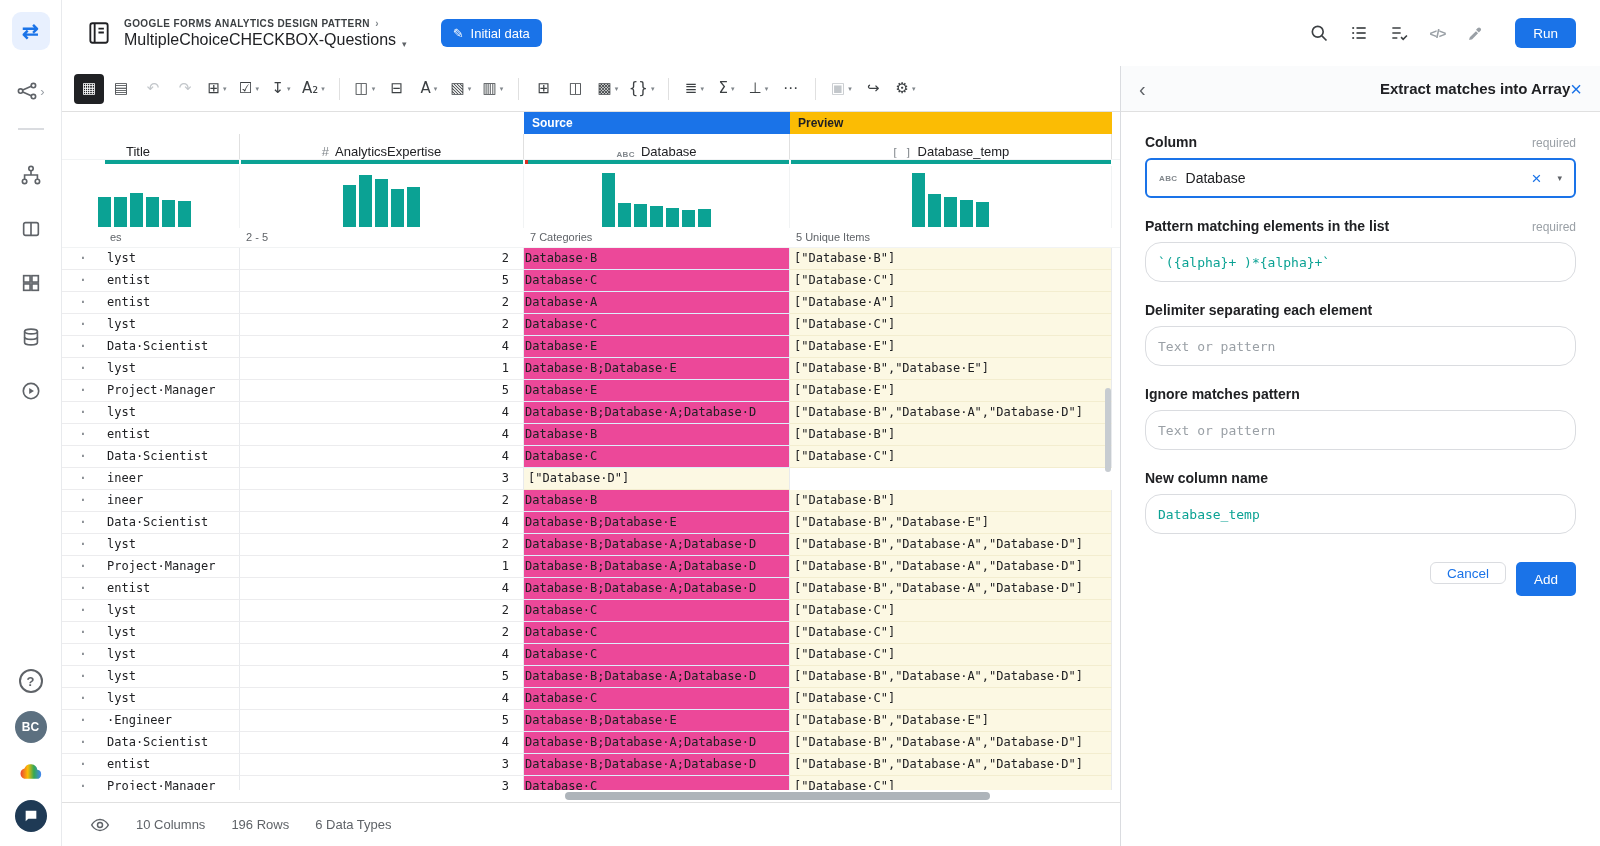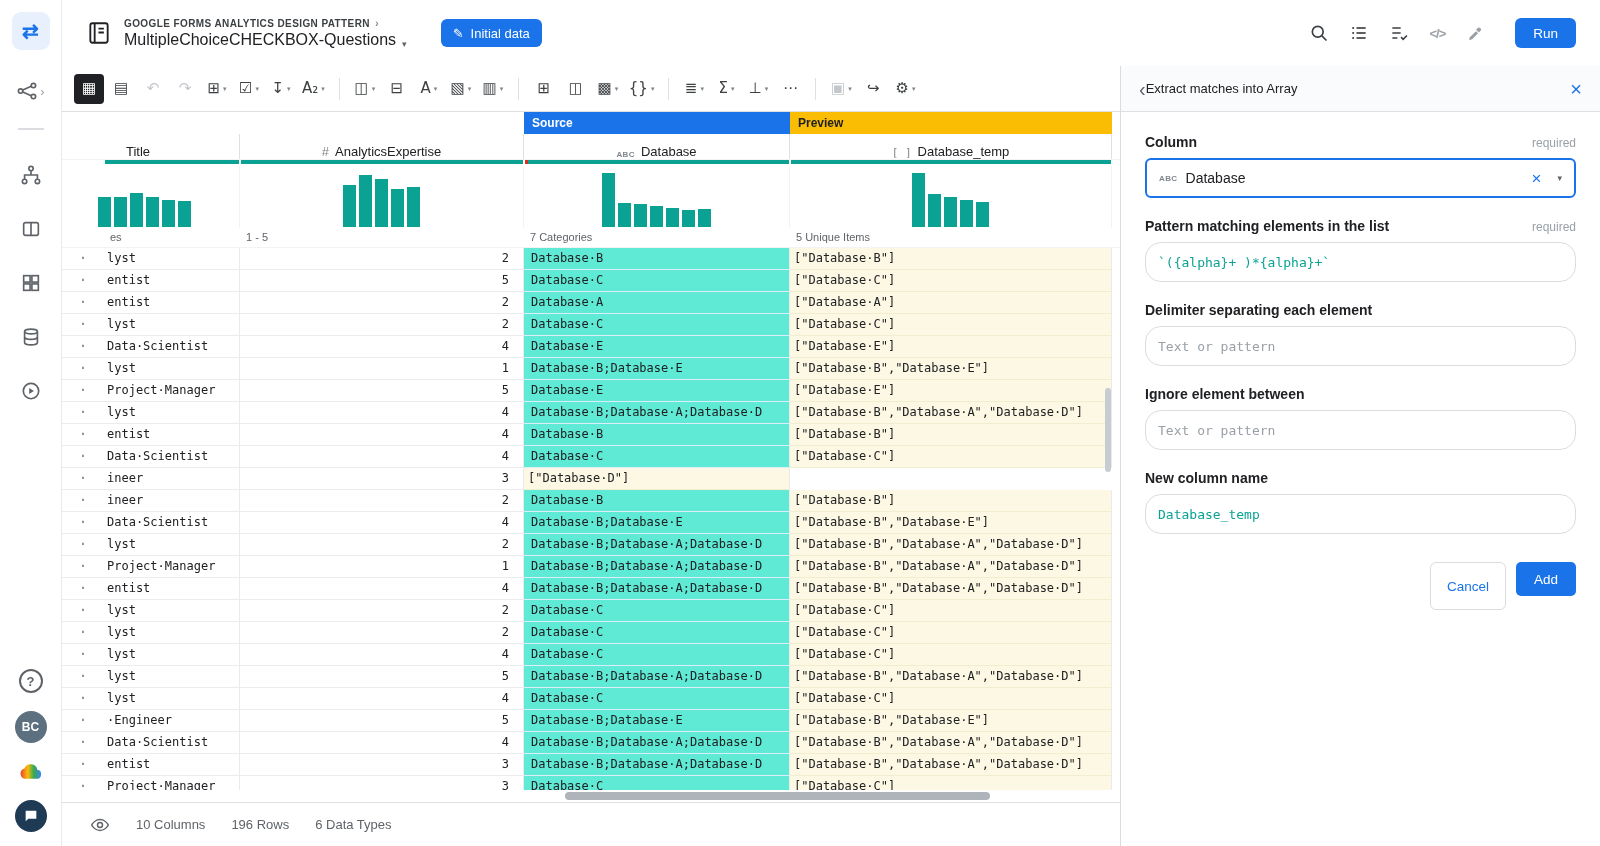--- a/index.html
+++ b/index.html
@@ -85,53 +85,53 @@
   .hbar{width:13px;background:var(--teal);cursor:pointer}
   .sum-row{height:20px;border-bottom:1px solid #f1f3f4}
   .sum{font-size:11px;color:var(--gray);padding-left:6px;line-height:18px;overflow:hidden;white-space:nowrap}
   .grid-rows{flex:1;overflow:hidden}
   .grow{display:grid;grid-template-columns:var(--cols);height:22px}
   .gcell{font-family:"DejaVu Sans Mono",monospace;font-size:12px;line-height:21px;white-space:nowrap;
     overflow:hidden;border-bottom:1px solid #ececee;border-right:1px solid #e8eaed;cursor:default}
   .cg{text-align:center;color:#80868b;border-right:none;font-size:14px}
   .ct{padding-left:3px}
   .cn{text-align:right;padding-right:14px}
-  .cd{padding-left:7px;background:#5eead4;border-bottom:1px solid #ddeefb}
+  .cd{padding-left:1px;background:#ec4899;border-bottom:1px solid #ddeefb}
   .cp{padding-left:4px;background:#fcf8e3;border-bottom:1px solid #f3edcf}
   .vscroll{position:absolute;right:9px;top:276px;width:6px;height:84px;border-radius:3px;background:#c7ccd1;cursor:pointer}
 
   
   .hscroll{height:12px;position:relative;flex-shrink:0}
   .hthumb{position:absolute;left:503px;top:2px;width:425px;height:8px;border-radius:4px;background:#aeb4ba;cursor:pointer}
   .statusbar{height:44px;border-top:1px solid var(--bdr);display:flex;align-items:center;
     padding-left:28px;gap:26px;font-size:13px;color:var(--gray);flex-shrink:0}
 
   
   .panel{width:480px;border-left:1px solid #dadce0;display:flex;flex-direction:column;flex-shrink:0;background:#fff}
   .panel-head{height:46px;border-bottom:1px solid var(--bdr);display:flex;align-items:center;
     padding:0 18px;background:#fafbfc;flex-shrink:0}
-  .panel-title{flex:1;text-align:left;font-size:13px;font-weight:400}
+  .panel-title{flex:1;text-align:right;font-size:15px;font-weight:700}
   .pback{font-size:20px;color:var(--gray);background:none;border:none;cursor:pointer;line-height:1}
   .pclose{font-size:20px;color:var(--blue);background:none;border:none;cursor:pointer;line-height:1}
   .panel-body{padding:18px 24px;overflow:hidden}
   .p-label-row{display:flex;justify-content:space-between;align-items:baseline;margin:20px 0 8px}
   .p-label-row.first{margin-top:4px}
   .p-label{font-size:14px;font-weight:700}
   .p-req{font-size:12px;color:#9aa0a6}
   .sel{height:40px;border:2px solid var(--blue);border-radius:6px;display:flex;align-items:center;
     padding:0 12px;gap:8px;cursor:pointer}
   .sel-type{font-size:8px;font-weight:700;color:#80868b;letter-spacing:.4px}
   .sel-val{font-size:14px}
   .sel-x{margin-left:auto;font-size:17px;color:var(--blue);background:none;border:none;cursor:pointer;line-height:1}
   .sel-caret{font-size:9px;color:var(--gray);margin-left:8px}
   .p-input{width:100%;height:40px;border:1px solid #dadce0;border-radius:16px;padding:0 12px;
     font-family:"DejaVu Sans Mono",monospace;font-size:13px;color:var(--teal);outline:none}
   .p-input::placeholder{color:#9aa0a6}
   .btn-row{display:flex;justify-content:flex-end;gap:10px;margin-top:28px}
-  .btn-cancel{height:48px;padding:0 16px;border:1px solid #dadce0;border-radius:6px;background:#fff;
+  .btn-cancel{height:22px;padding:0 16px;border:1px solid #dadce0;border-radius:6px;background:#fff;
     color:var(--blue);font-size:13.5px;font-weight:500;cursor:pointer}
   .btn-add{height:34px;padding:0 18px;border:none;border-radius:5px;background:var(--blue);
     color:#fff;font-size:13.5px;font-weight:500;cursor:pointer}
   svg{display:block}
 </style>
 </head>
 <body>
 
 <div class="app">
 
@@ -438,21 +438,21 @@
                 <div class="hbar" style="height: 33px;"></div>
                 <div class="hbar" style="height: 30px;"></div>
                 <div class="hbar" style="height: 27px;"></div>
                 <div class="hbar" style="height: 25px;"></div>
               </div>
           </div>
 
           <div class="grow5 sum-row">
             <div></div>
             <div class="sum">es</div>
-            <div class="sum">1 - 5</div>
+            <div class="sum">2 - 5</div>
             <div class="sum">7 Categories</div>
             <div class="sum">5 Unique Items</div>
           </div>
 
           <div class="grid-rows">
               <div class="grow">
                 <div class="gcell cg">·</div>
                 <div class="gcell ct">lyst</div>
                 <div class="gcell cn">2</div>
                 <div class="gcell cd">Database·B</div>
@@ -669,21 +669,21 @@
             <span class="p-req">required</span>
           </div>
           <input class="p-input" value="`({alpha}+ )*{alpha}+`" style="">
 
           <div class="p-label-row">
             <span class="p-label">Delimiter separating each element</span>
           </div>
           <input class="p-input" placeholder="Text or pattern" style="">
 
           <div class="p-label-row">
-            <span class="p-label">Ignore element between</span>
+            <span class="p-label">Ignore matches pattern</span>
           </div>
           <input class="p-input" placeholder="Text or pattern" style="">
 
           <div class="p-label-row">
             <span class="p-label">New column name</span>
           </div>
           <input class="p-input" value="Database_temp" style="">
 
           <div class="btn-row">
             <button class="btn-cancel">Cancel</button>

